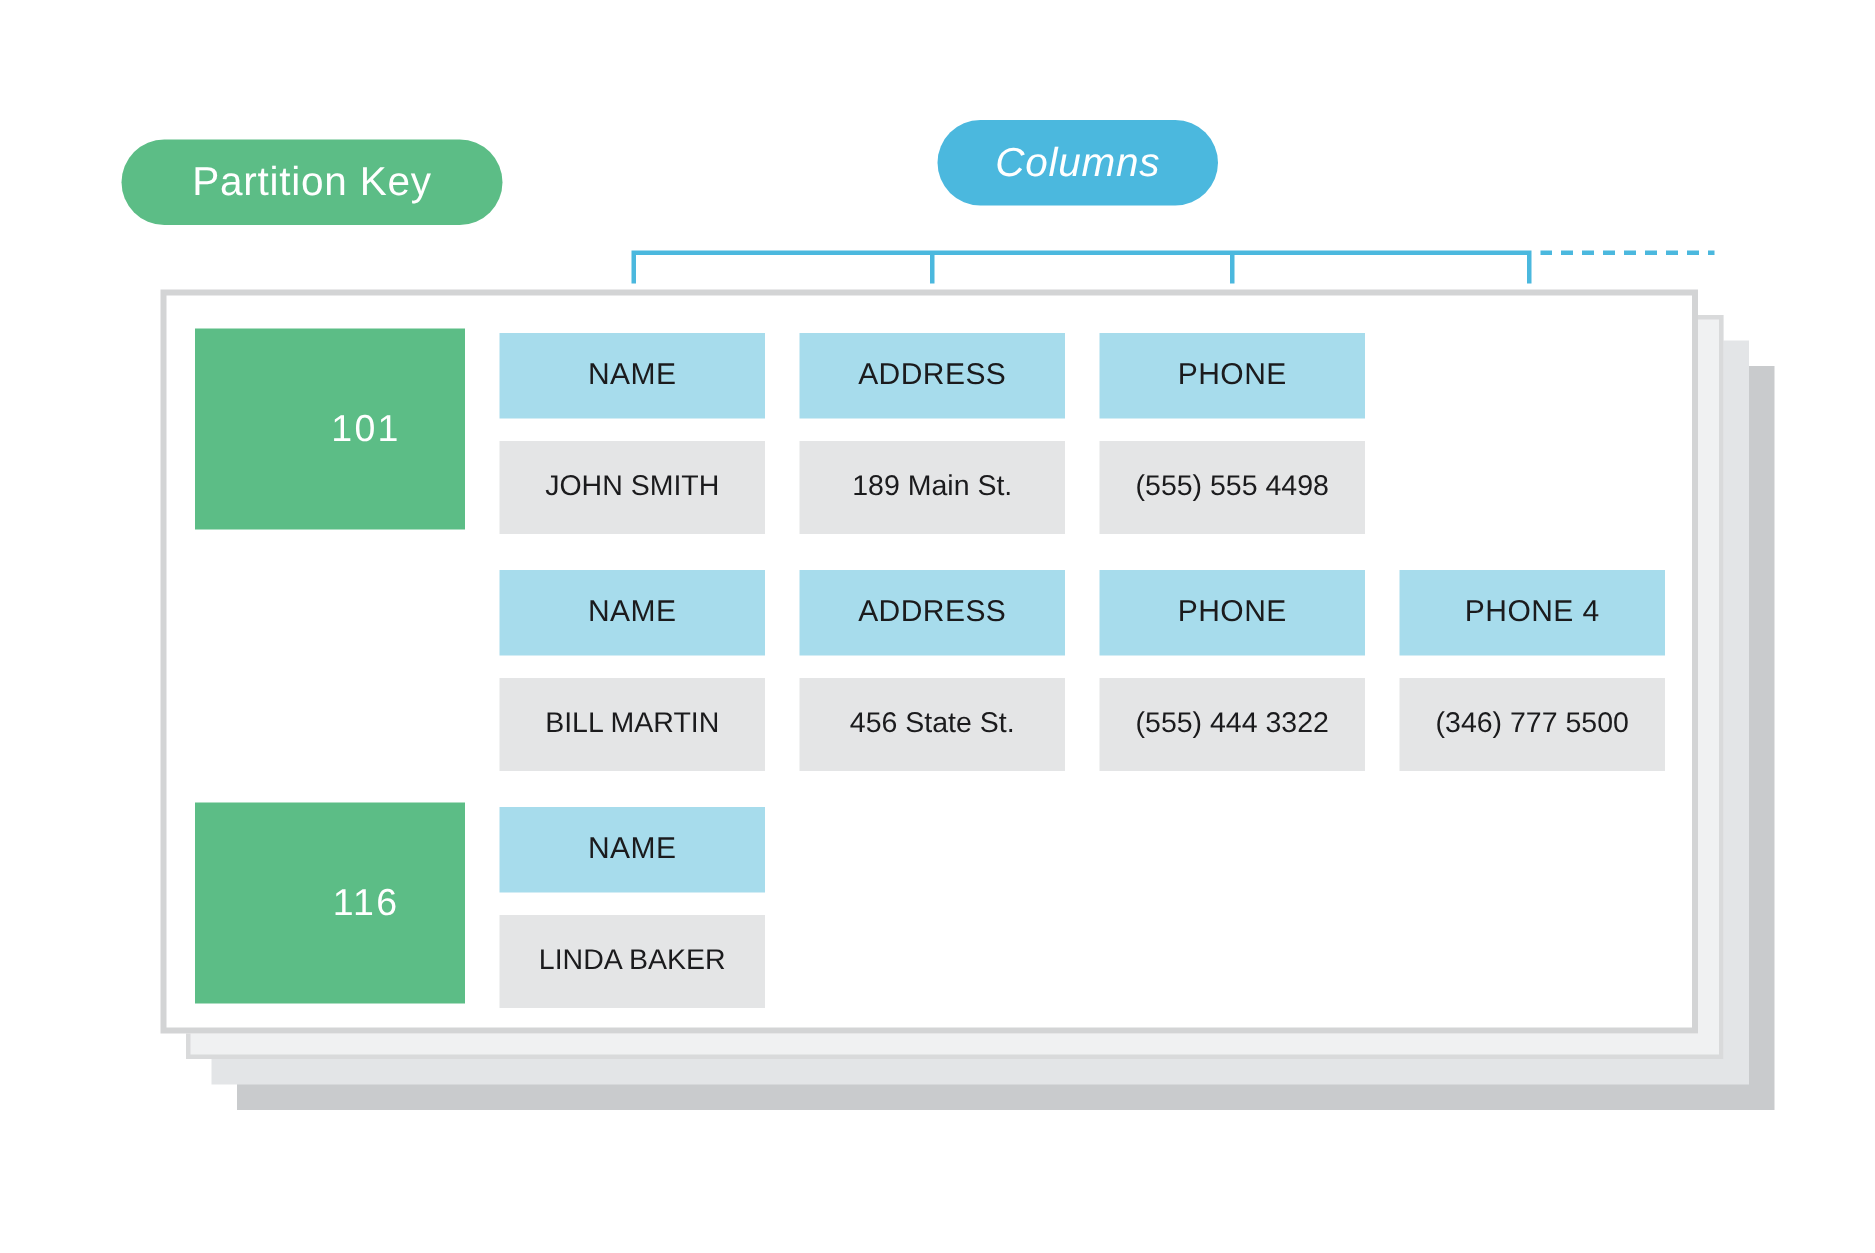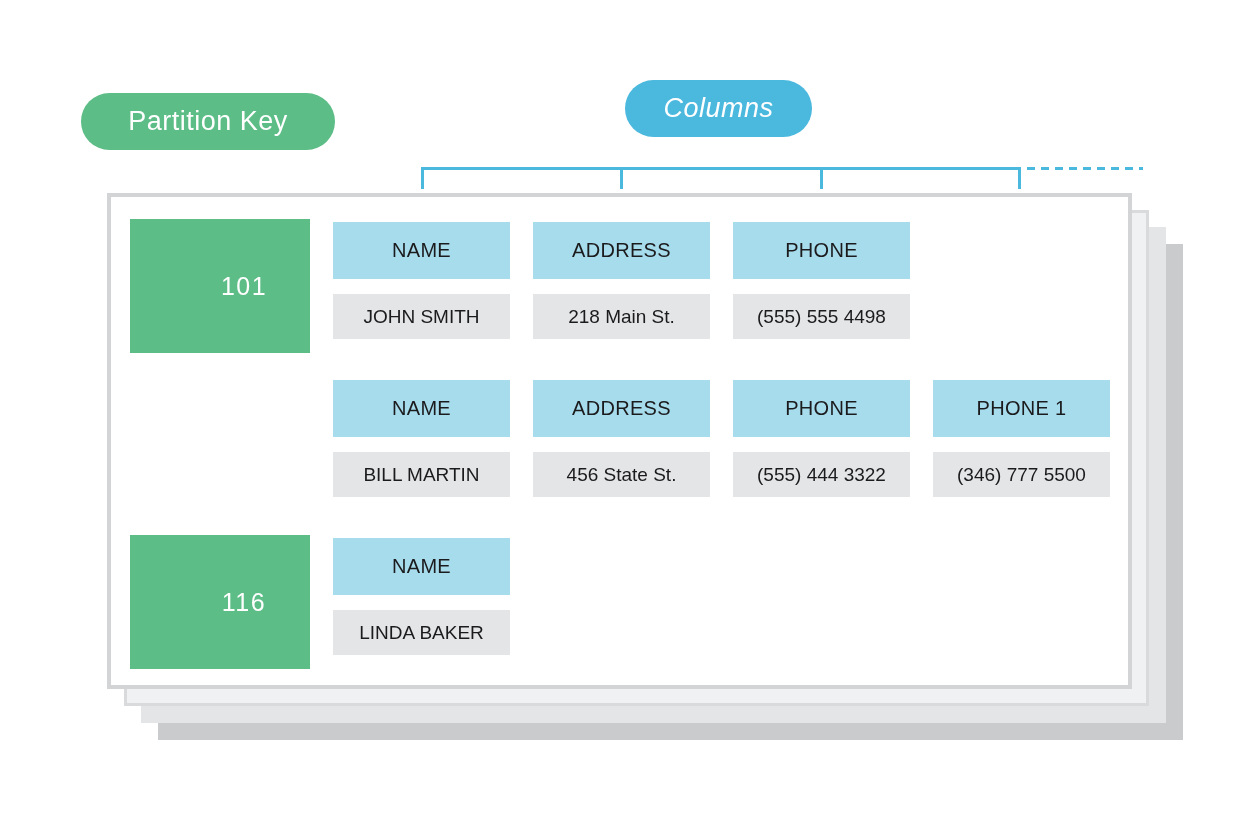--- a/index.html
+++ b/index.html
@@ -88,21 +88,21 @@
   .hdr {
     position: absolute; top: 3px; left: 0; right: 0; height: 57px;
     background: var(--header_blue, #a7dcec);
     display: flex; align-items: center; justify-content: center;
     font-size: 20px;
     font-weight: 500;
     color: var(--text_dark, #1b1b1d);
     letter-spacing: 0.3px;
   }
   .val {
-    position: absolute; top: 75px; left: 0; right: 0; height: 45px;
+    position: absolute; top: 75px; left: 0; right: 0; height: 62px;
     background: var(--cell_gray, #e4e5e6);
     display: flex; align-items: center; justify-content: center;
     font-size: 19px;
     color: var(--text_dark, #1b1b1d);
   }
 </style>
 </head>
 <body>
 
 <div class="canvas">
@@ -125,21 +125,21 @@
   <div class="card">
 
     <div class="row row-0">
       <div class="key">101</div>
       <div class="cell cell-0">
         <div class="hdr">NAME</div>
         <div class="val">JOHN SMITH</div>
       </div>
       <div class="cell cell-1">
         <div class="hdr">ADDRESS</div>
-        <div class="val">218 Main St.</div>
+        <div class="val">189 Main St.</div>
       </div>
       <div class="cell cell-2">
         <div class="hdr">PHONE</div>
         <div class="val">(555) 555 4498</div>
       </div>
     </div>
 
     <div class="row row-1">
       <div class="cell cell-0">
         <div class="hdr">NAME</div>
@@ -147,21 +147,21 @@
       </div>
       <div class="cell cell-1">
         <div class="hdr">ADDRESS</div>
         <div class="val">456 State St.</div>
       </div>
       <div class="cell cell-2">
         <div class="hdr">PHONE</div>
         <div class="val">(555) 444 3322</div>
       </div>
       <div class="cell cell-3">
-        <div class="hdr">PHONE 1</div>
+        <div class="hdr">PHONE 4</div>
         <div class="val">(346) 777 5500</div>
       </div>
     </div>
 
     <div class="row row-2">
       <div class="key">116</div>
       <div class="cell cell-0">
         <div class="hdr">NAME</div>
         <div class="val">LINDA BAKER</div>
       </div>

